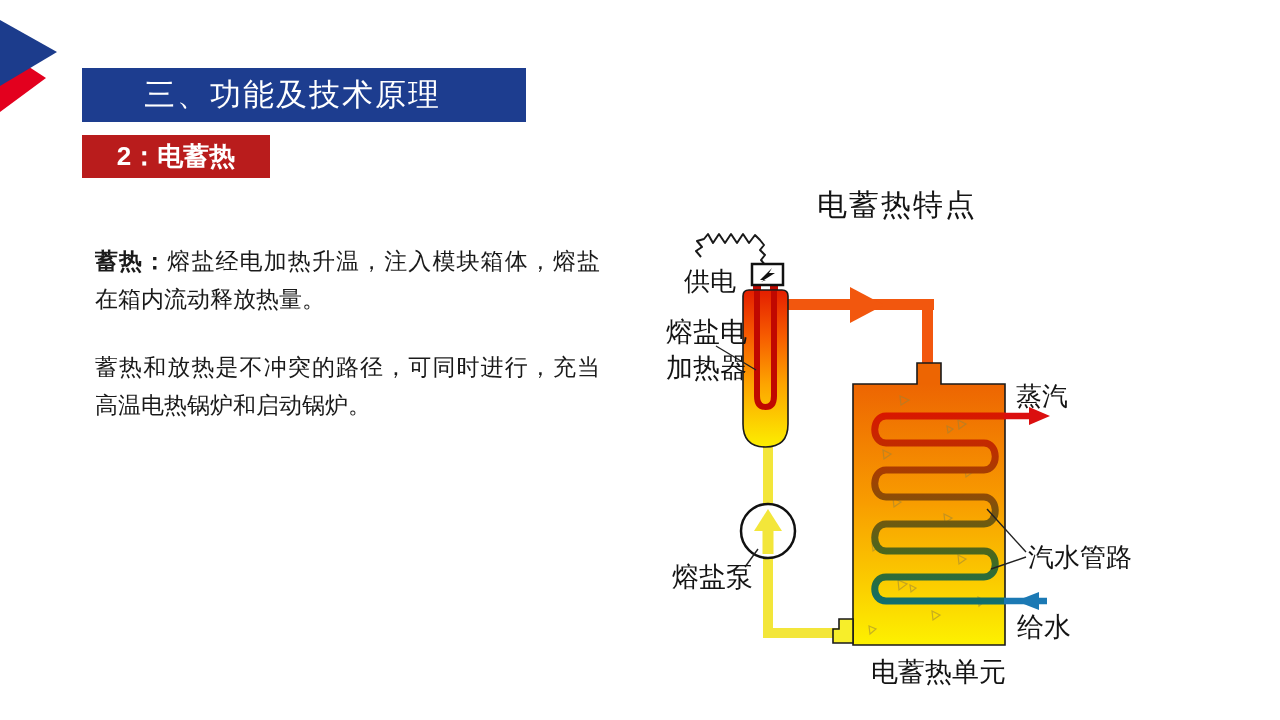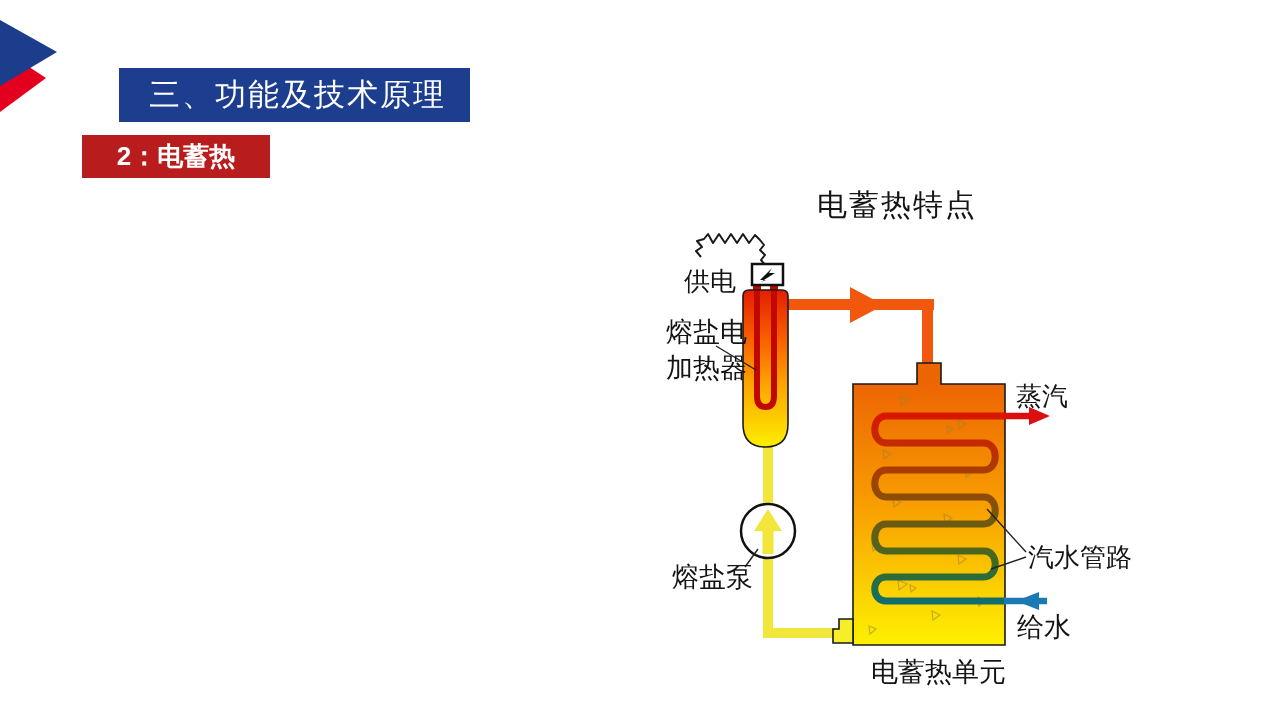--- a/index.html
+++ b/index.html
@@ -7,23 +7,23 @@
     width:1280px;height:720px;position:relative;overflow:hidden;
     background:#ffffff;
     font-family:"Liberation Serif","DejaVu Serif",serif;
   }
   
   .tri{position:absolute;left:0;top:0;width:64px;height:120px;}
   .tri-red{background:#e3001e;clip-path:polygon(0 48px,46px 78px,0 112px);}
   .tri-blue{background:#1c3c8c;clip-path:polygon(0 20px,57px 52px,0 86px);}
   
   .banner-blue{
-    position:absolute;left:82px;top:68px;width:351px;height:54px;
+    position:absolute;left:82px;top:68px;width:444px;height:54px;
     background:#1d3d8f;color:#ffffff;font-size:31px;line-height:54px;
-    letter-spacing:2px;padding-left:30px;box-sizing:border-box;white-space:nowrap;margin-left:37px;
+    letter-spacing:2px;padding-left:62px;box-sizing:border-box;white-space:nowrap;
   }
   
   .badge-red{
     position:absolute;left:82px;top:135px;width:188px;height:43px;
     background:#b91c1c;color:#ffffff;font-size:26px;line-height:43px;
     font-weight:bold;text-align:center;
     font-family:"Liberation Sans","DejaVu Sans",sans-serif;white-space:nowrap;
   }
   
   .body-text{
@@ -51,20 +51,22 @@
 
 <div class="banner-blue">
   <span>三、功能及技术原理</span>
 </div>
 
 <div class="badge-red">
   <span>2：电蓄热</span>
 </div>
 
 <div class="body-text">
+  <p><b>蓄热：</b><span>熔盐经电加热升温，注入模块箱体，熔盐在箱内流动释放热量。</span></p>
+  <p><b></b><span>蓄热和放热是不冲突的路径，可同时进行，充当高温电热锅炉和启动锅炉。</span></p>
 </div>
 
 <svg class="diagram" width="520" height="530" viewBox="620 175 520 530" xmlns="http://www.w3.org/2000/svg">
   <defs>
     <linearGradient id="cylGrad" x1="0" y1="290" x2="0" y2="447" gradientUnits="userSpaceOnUse">
       <stop offset="0" stop-color="#e41e00"></stop>
       <stop offset="0.3" stop-color="#f75d00"></stop>
       <stop offset="0.6" stop-color="#fda400"></stop>
       <stop offset="1" stop-color="#fcee00"></stop>
     </linearGradient>

